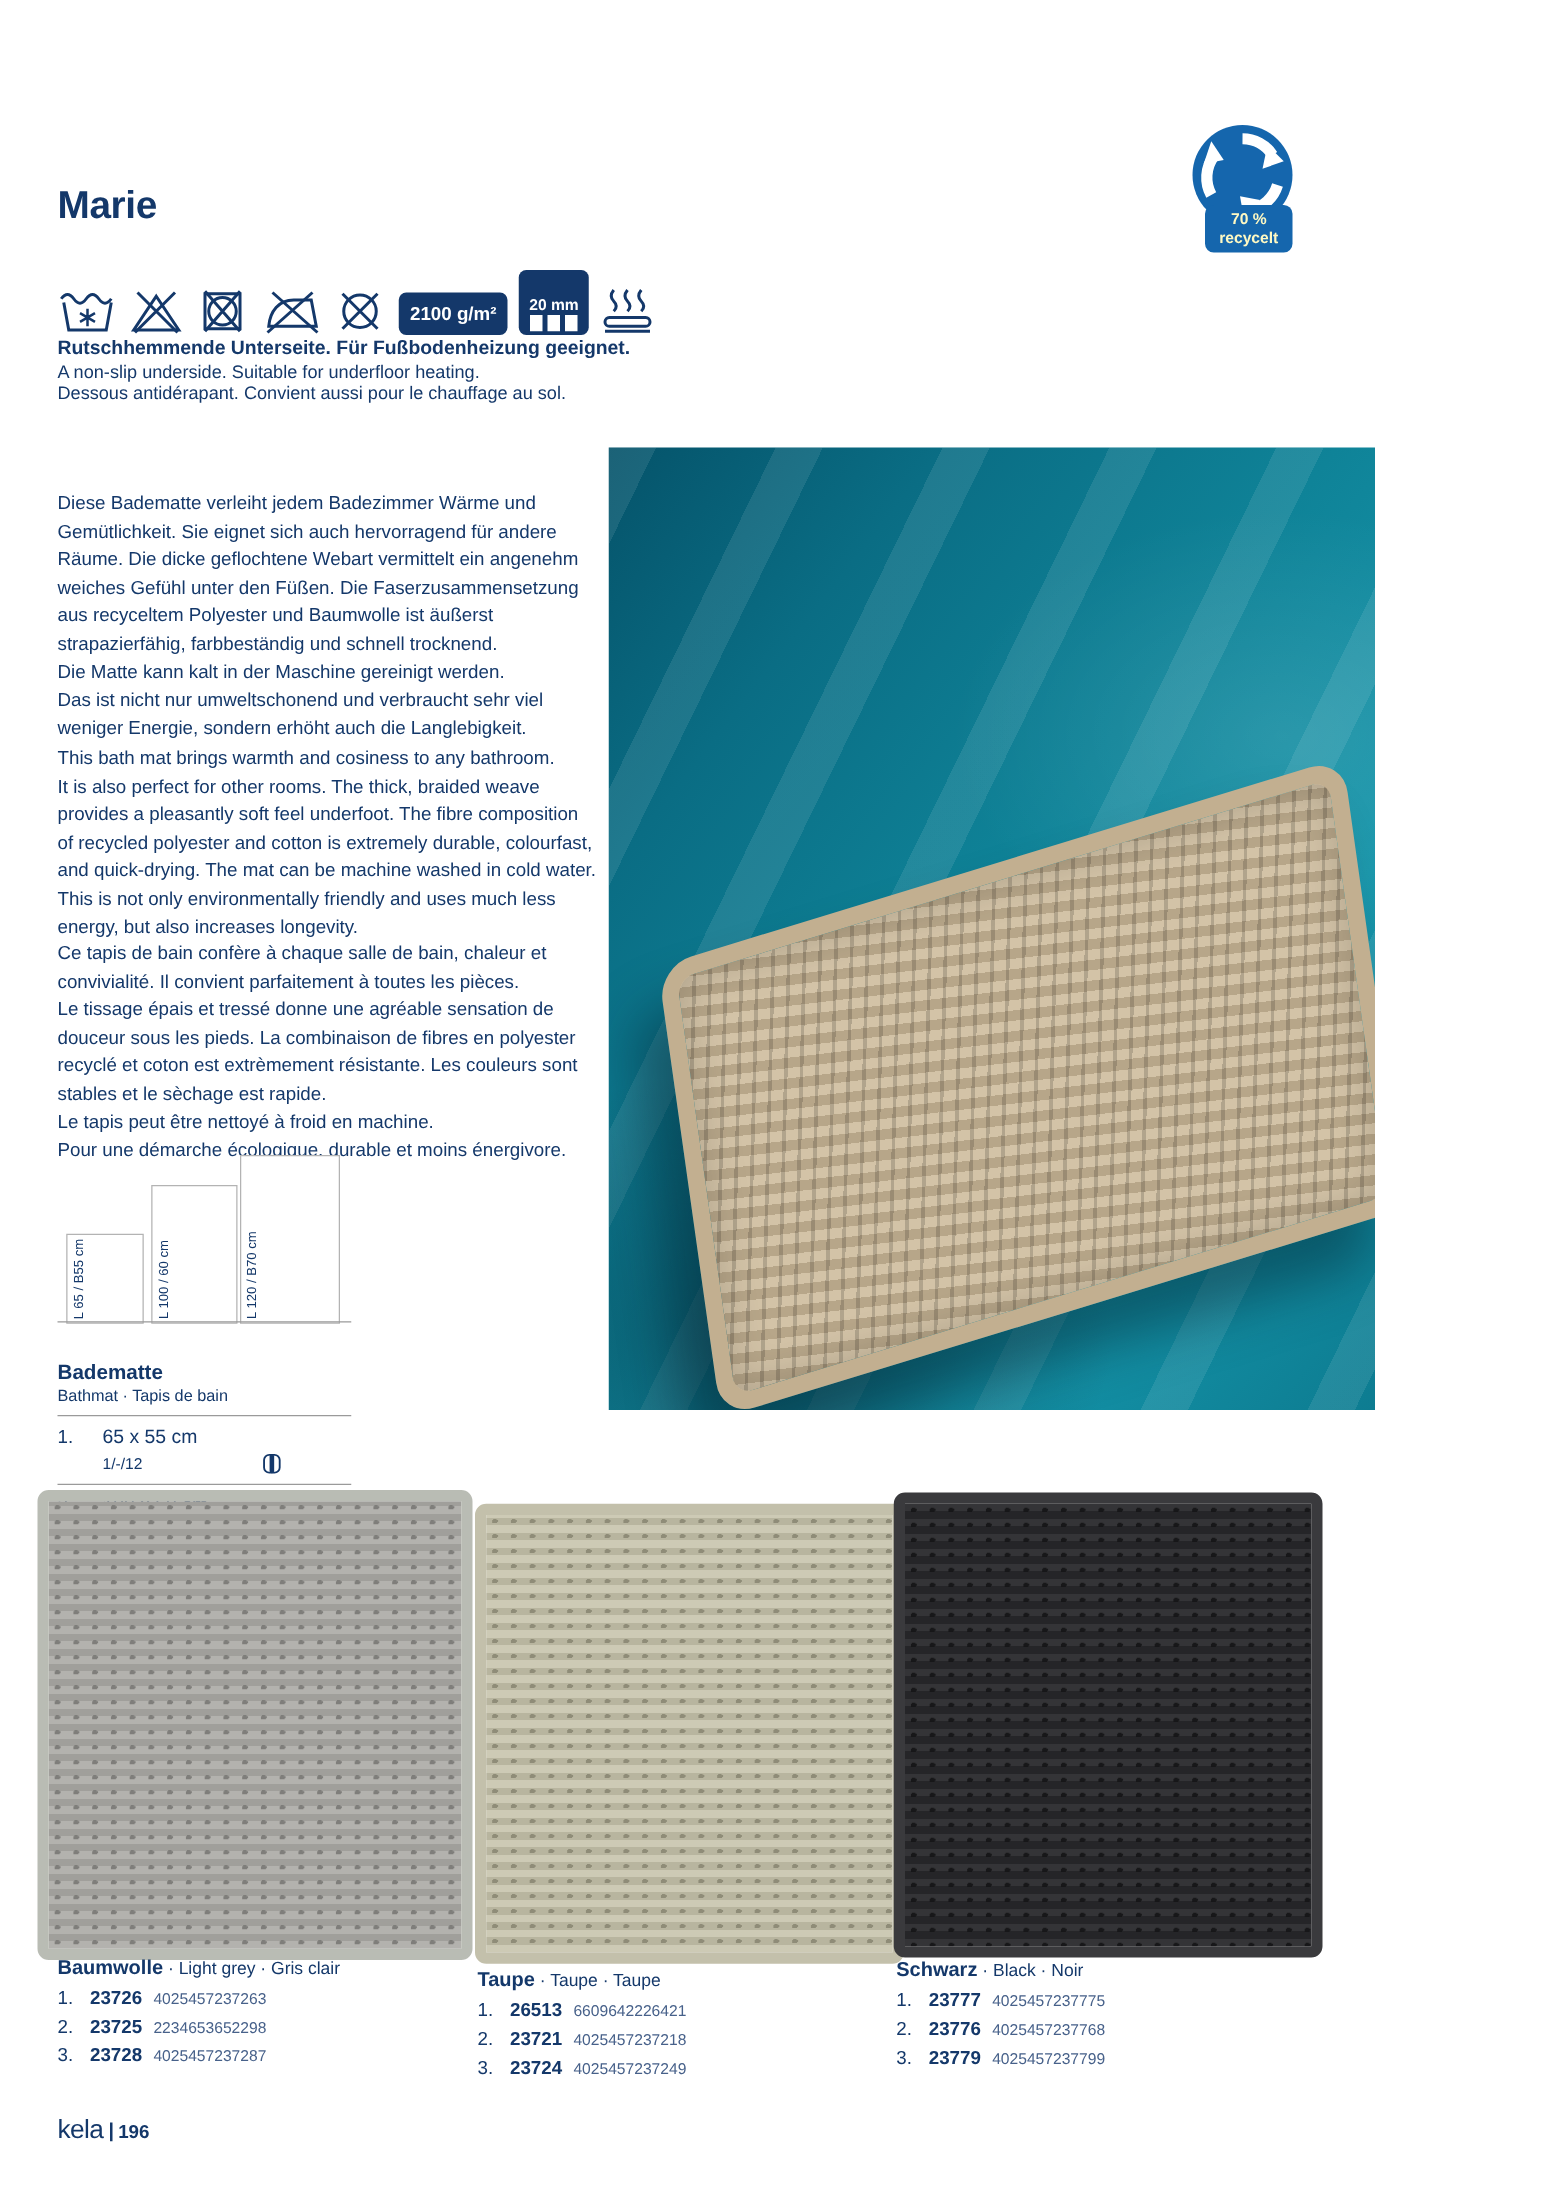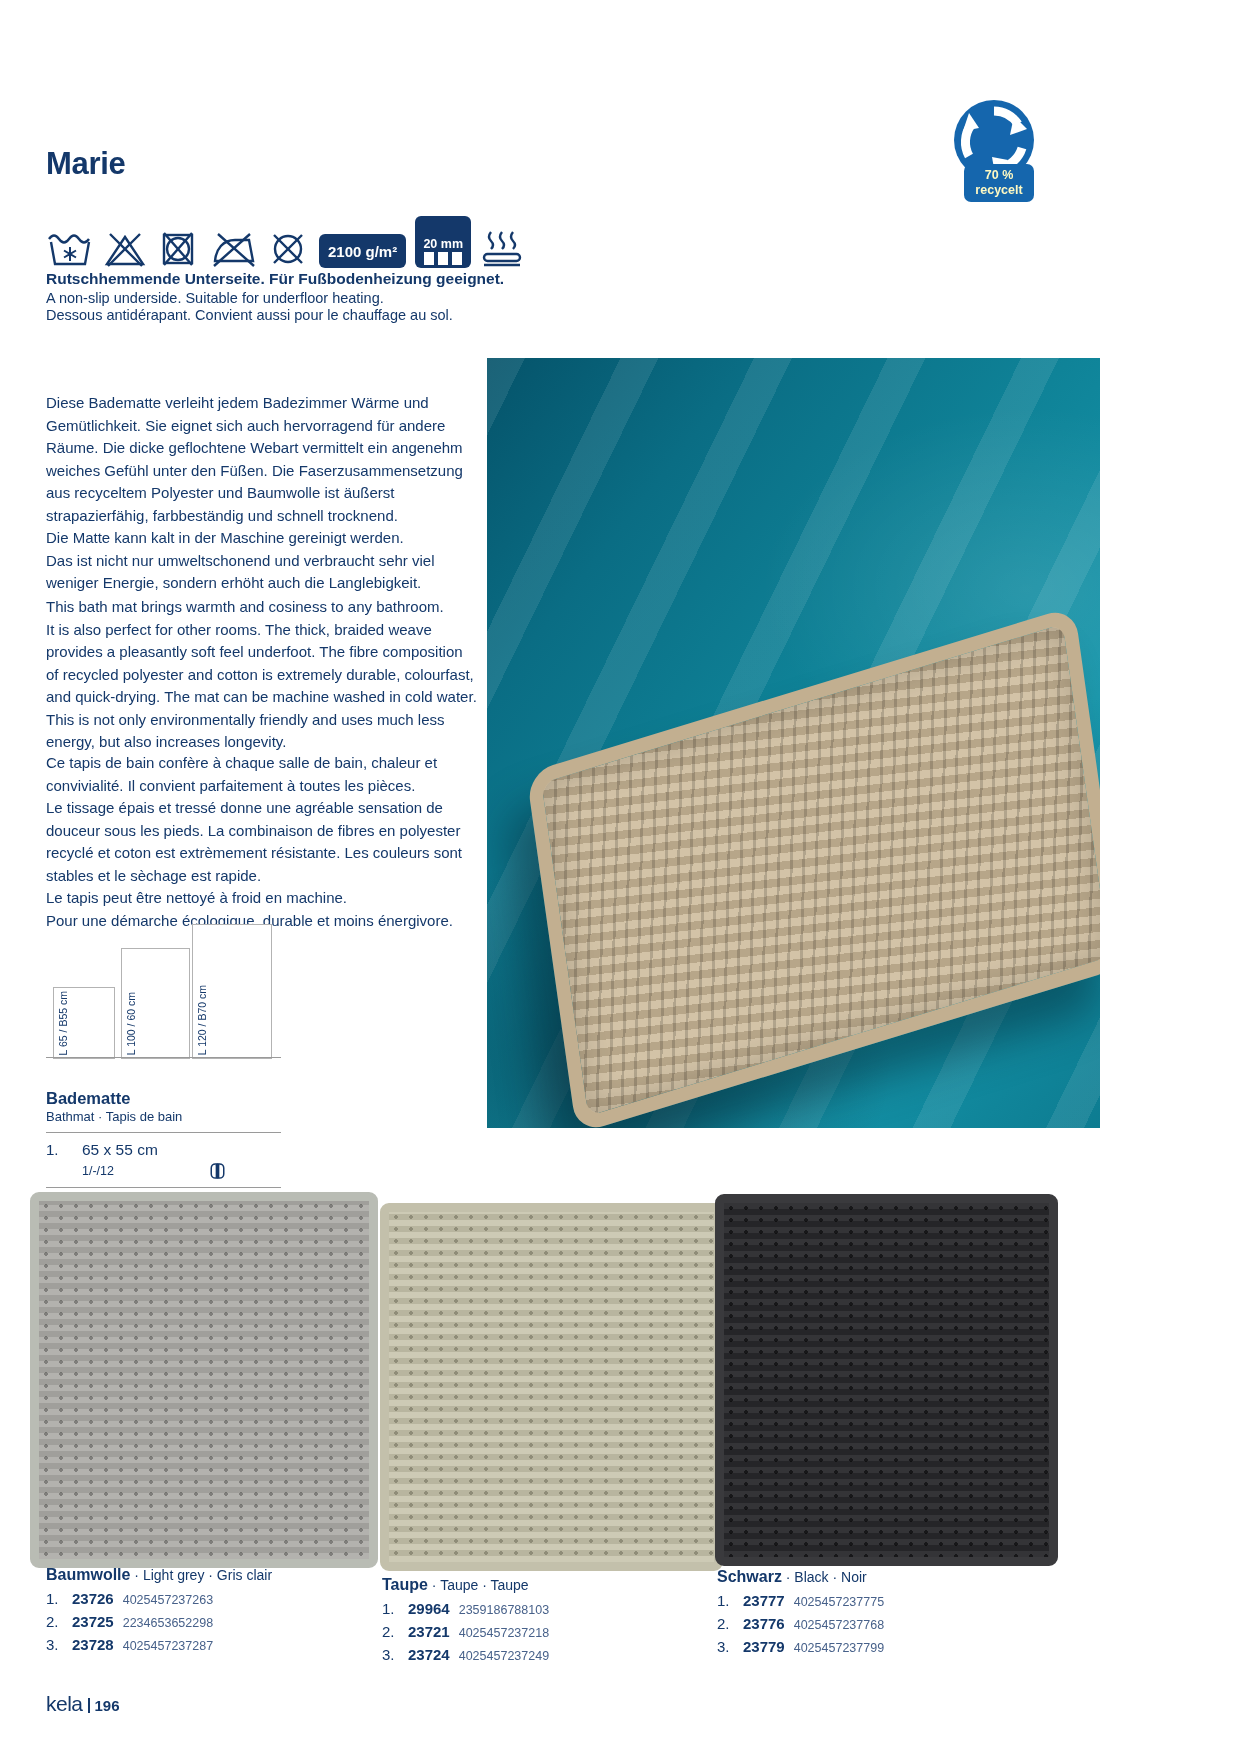--- a/index.html
+++ b/index.html
@@ -276,22 +276,22 @@
       <span class="v-idx">3.</span>
       <span class="v-art">23728</span>
       <span class="v-ean">4025457237287</span>
     </div>
   </div>
 
   <div class="variant-label vl-taupe">
     <div class="v-title"><span class="vn">Taupe</span><span class="vr"> · Taupe · Taupe</span></div>
     <div class="v-item">
       <span class="v-idx">1.</span>
-      <span class="v-art">29964</span>
-      <span class="v-ean">2359186788103</span>
+      <span class="v-art">26513</span>
+      <span class="v-ean">6609642226421</span>
     </div>
     <div class="v-item">
       <span class="v-idx">2.</span>
       <span class="v-art">23721</span>
       <span class="v-ean">4025457237218</span>
     </div>
     <div class="v-item">
       <span class="v-idx">3.</span>
       <span class="v-art">23724</span>
       <span class="v-ean">4025457237249</span>

